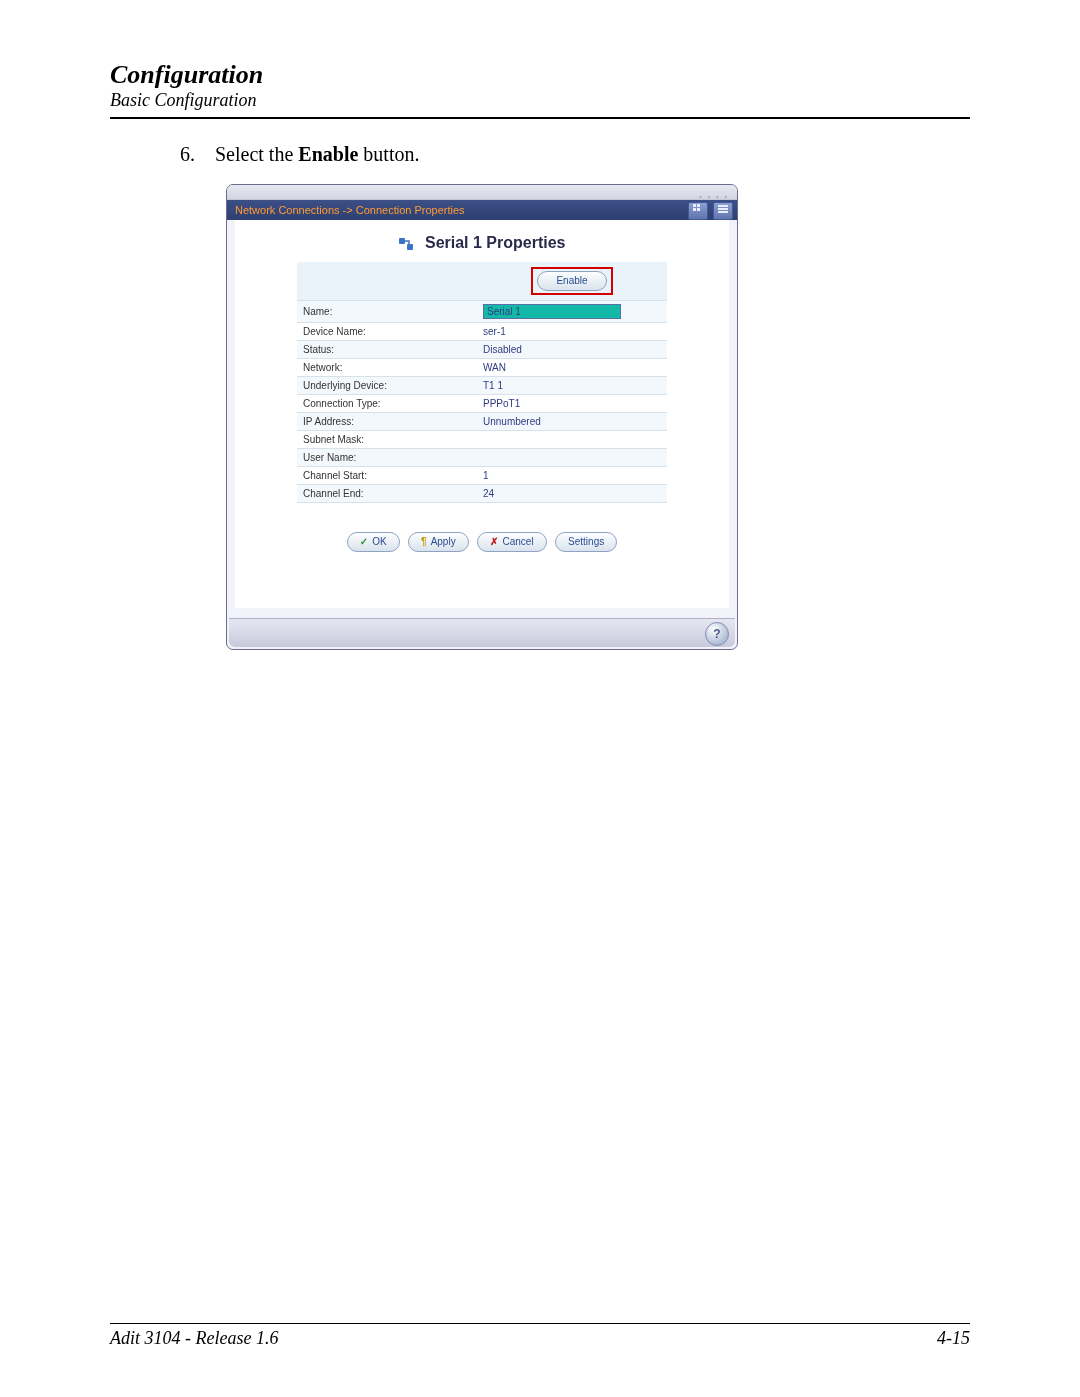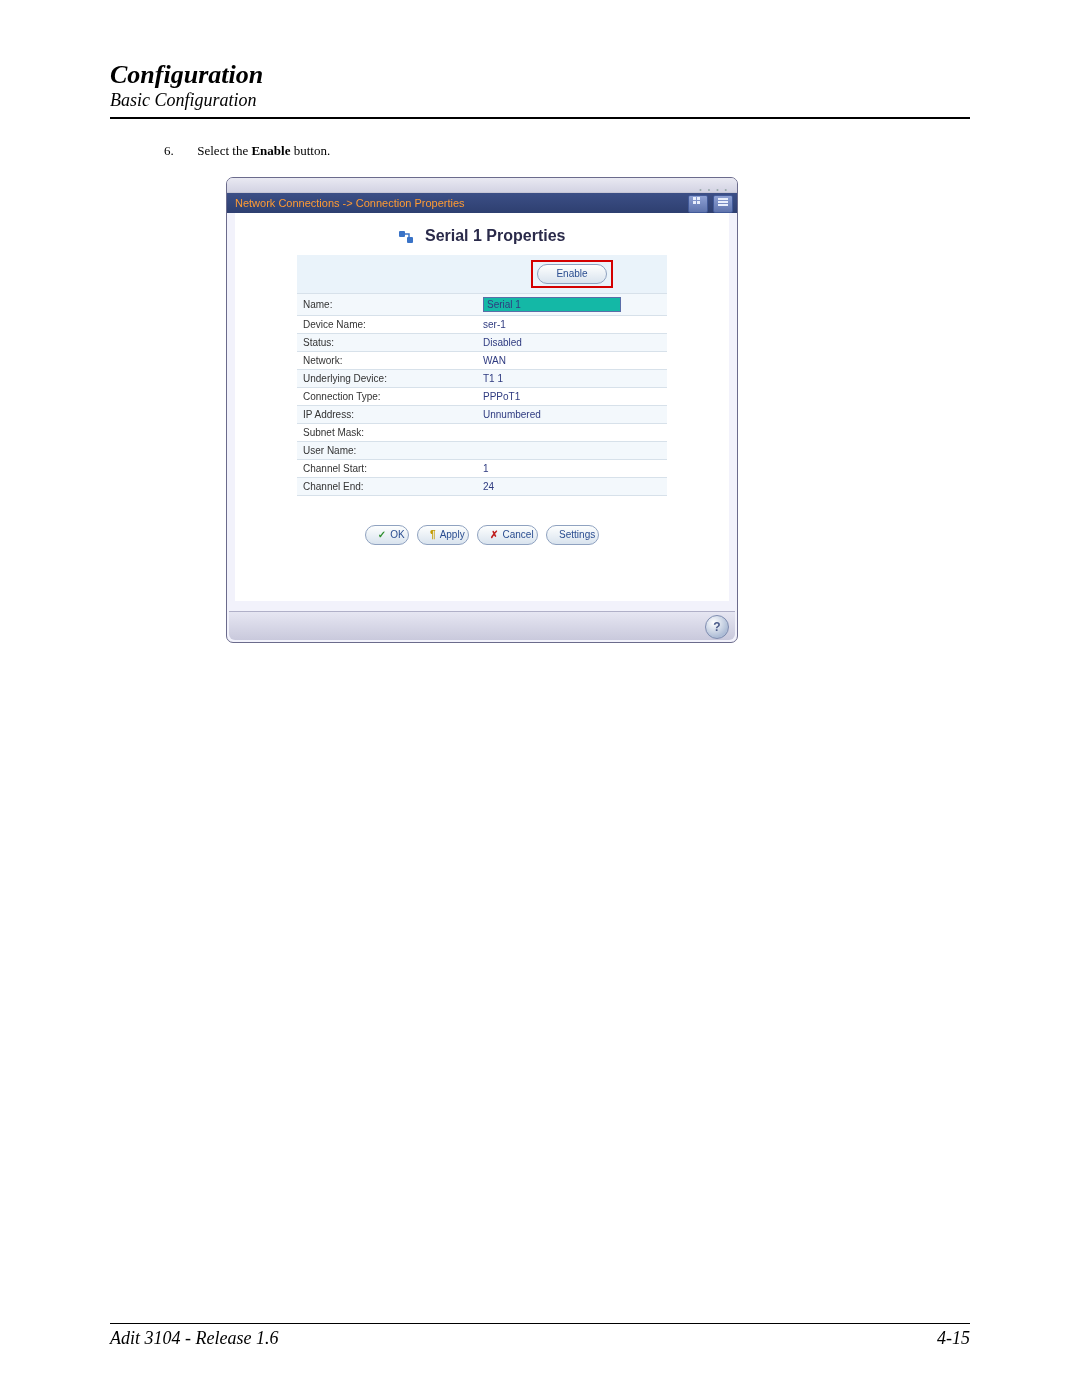--- a/index.html
+++ b/index.html
@@ -27,22 +27,22 @@
 .header-subtitle {
   font-size: 18px;
   font-style: italic;
 }
 .header-rule {
   border: none;
   border-top: 2px solid #000;
   margin: 2px 0 24px 0;
 }
 .step {
-  margin-left: 54px;
-  font-size: 13px;
+  margin-left: 70px;
+  font-size: 20px;
 }
 .step .num {
   display: inline-block;
   width: 30px;
 }
 .step b { font-weight: bold; }
 
 .screenshot-wrap {
   margin-left: 116px;
   margin-top: 18px;
@@ -148,21 +148,21 @@
   border: 2px solid #d40000;
   padding: 2px;
 }
 .pill-button {
   display: inline-block;
   background: linear-gradient(#fdfefe, #d9e3ee);
   border: 1px solid #8fa2c0;
   border-radius: 12px;
   font-size: 10px;
   color: #2a4d90;
-  padding: 2px 3px 3px 12px;
+  padding: 2px 12px 3px 12px;
   margin: 0 2px;
   line-height: 13px;
   cursor: pointer;
 }
 .enable-highlight .pill-button { padding: 2px 18px 3px 18px; }
 .button-row {
   text-align: center;
   margin-top: 28px;
 }
 .ok-mark   { color:#2f8f2f; font-weight:bold; margin-right:4px; }

